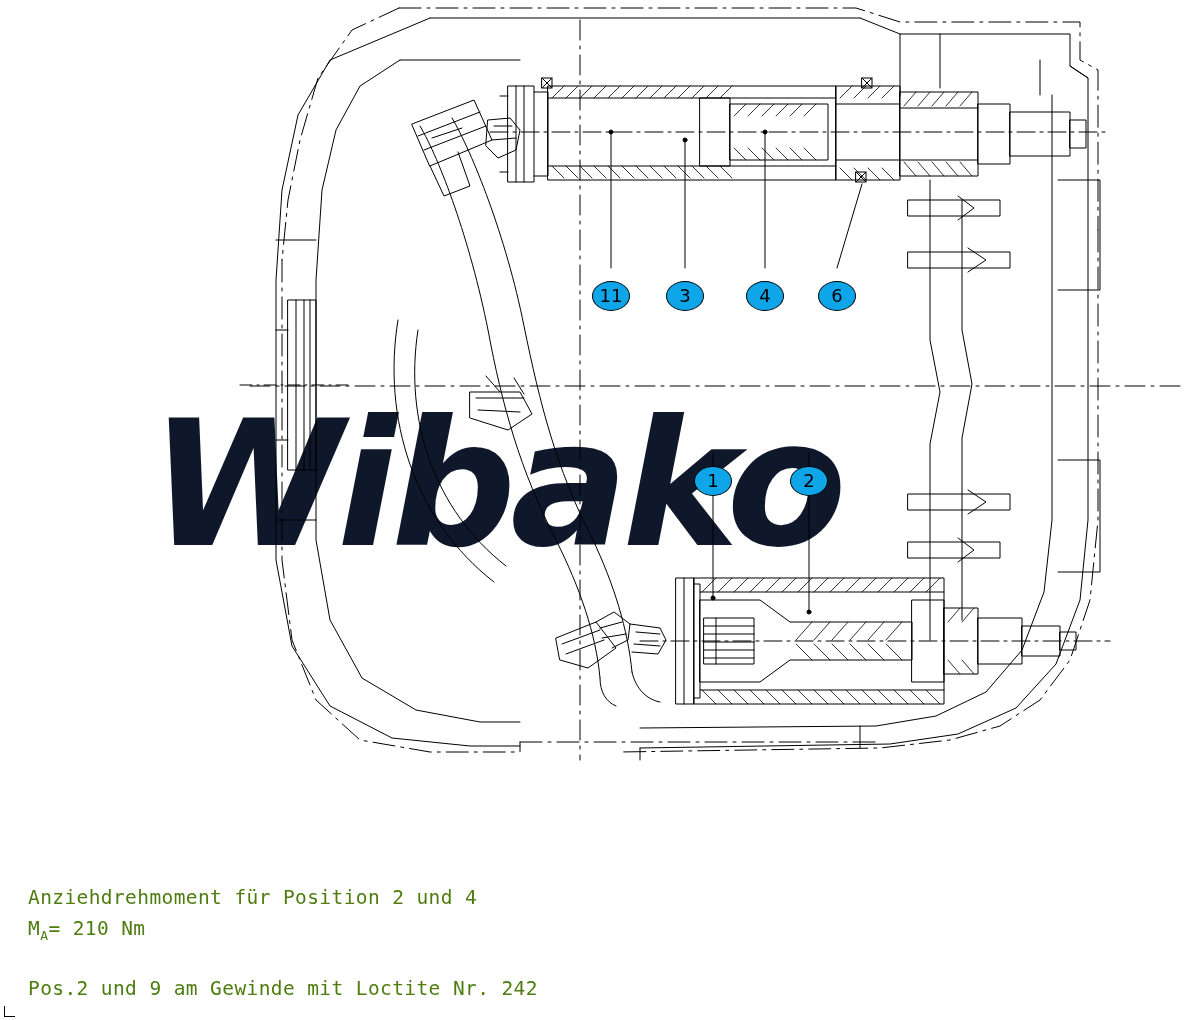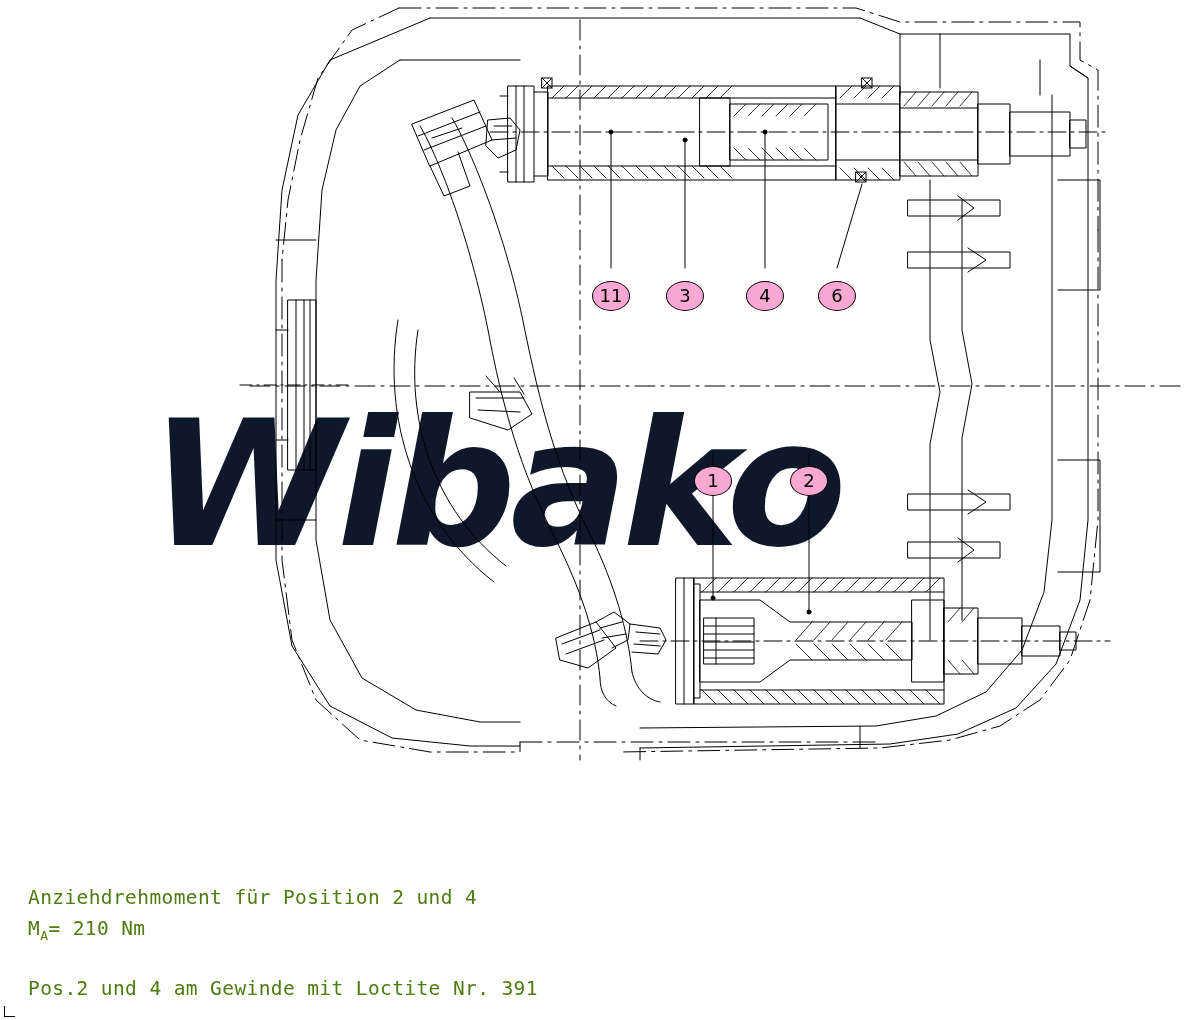--- a/index.html
+++ b/index.html
@@ -40,21 +40,21 @@
     pointer-events: none;
     user-select: none;
     line-height: 210px;
   }
   .callout {
     position: absolute;
     width: 38px;
     height: 30px;
     border: 1.4px solid #000;
     border-radius: 19px/15px;
-    background: #f9a8d4;
+    background: #0ea5e9;
     font-family: "DejaVu Sans", sans-serif;
     font-size: 18px;
     line-height: 28px;
     text-align: center;
     box-sizing: border-box;
   }
   .notes {
     position: absolute;
     left: 28px;
     top: 836px;
@@ -299,19 +299,19 @@
   <div class="callout" style="left:790px; top:466px;">
     <span>2</span>
   </div>
 
   <div class="notes">
     <div class="block">
       <div class="line">Anziehdrehmoment für Position 2 und 4</div>
       <div class="line"><span>M</span><span class="sub">A</span><span>= 210 Nm</span></div>
     </div>
     <div class="block">
-      <div class="line">Pos.2 und 4 am Gewinde mit Loctite Nr. 391</div>
+      <div class="line">Pos.2 und 9 am Gewinde mit Loctite Nr. 242</div>
     </div>
   </div>
 
   <div class="corner-mark"></div>
 
 </div>
 
 </body></html>

